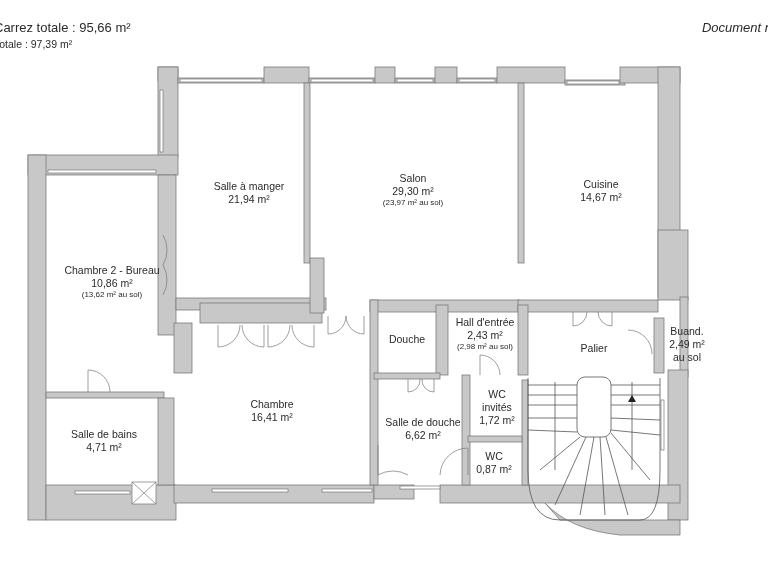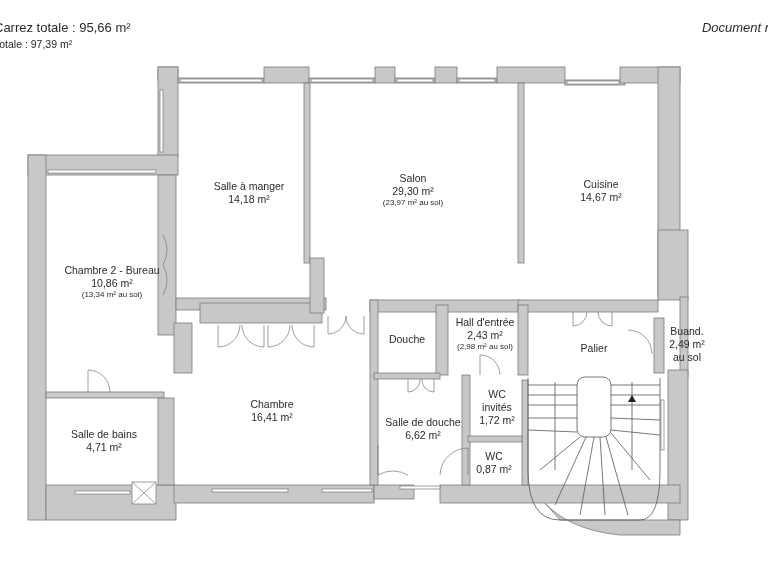--- a/index.html
+++ b/index.html
@@ -116,35 +116,35 @@
     <path class="stair" d="M528,385 L577,385 M528,395 L577,395 M528,405 L577,405 M528,418 L577,418 M528,430 L577,432"></path>
     <path class="stair" d="M611,385 L660,385 M611,395 L660,395 M611,405 L660,405 M611,418 L660,420 M611,430 L660,435"></path>
     <path class="stair" d="M580,437 L540,470 M586,437 L555,505 M594,437 L580,515 M600,437 L605,515 M606,437 L628,515 M611,433 L650,480"></path>
     <path class="stair" d="M555,382 L555,470 M632,382 L632,470"></path>
     <path d="M632,395 L628,402 L636,402 Z" fill="#222"></path>
   </g>
 </svg>
 
 <div class="room" style="left:241px;top:180px;margin-left:8px;">
   <div>Salle à manger</div>
-  <div>14,18 m²</div>
+  <div>21,94 m²</div>
 </div>
 <div class="room" style="left:413px;top:172px;">
   <div>Salon</div>
   <div>29,30 m²</div>
   <div class="sub">(23,97 m² au sol)</div>
 </div>
 <div class="room" style="left:594px;top:178px;margin-left:7px;">
   <div>Cuisine</div>
   <div>14,67 m²</div>
 </div>
 <div class="room" style="left:112px;top:264px;">
   <div>Chambre 2 - Bureau</div>
   <div>10,86 m²</div>
-  <div class="sub">(13,34 m² au sol)</div>
+  <div class="sub">(13,62 m² au sol)</div>
 </div>
 <div class="room" style="left:407px;top:333px;">
   <div>Douche</div>
 </div>
 <div class="room" style="left:485px;top:316px;">
   <div>Hall d'entrée</div>
   <div>2,43 m²</div>
   <div class="sub">(2,98 m² au sol)</div>
 </div>
 <div class="room" style="left:594px;top:342px;">

